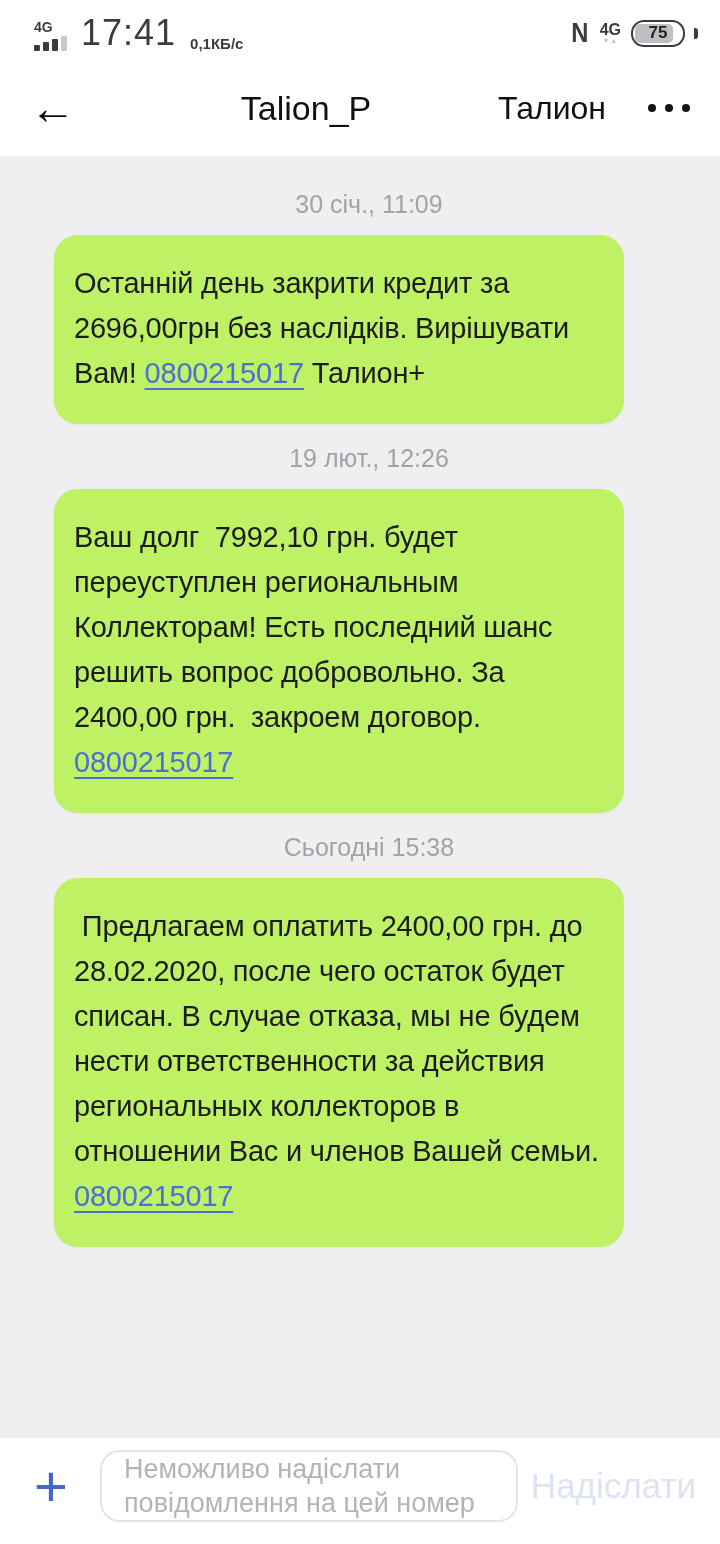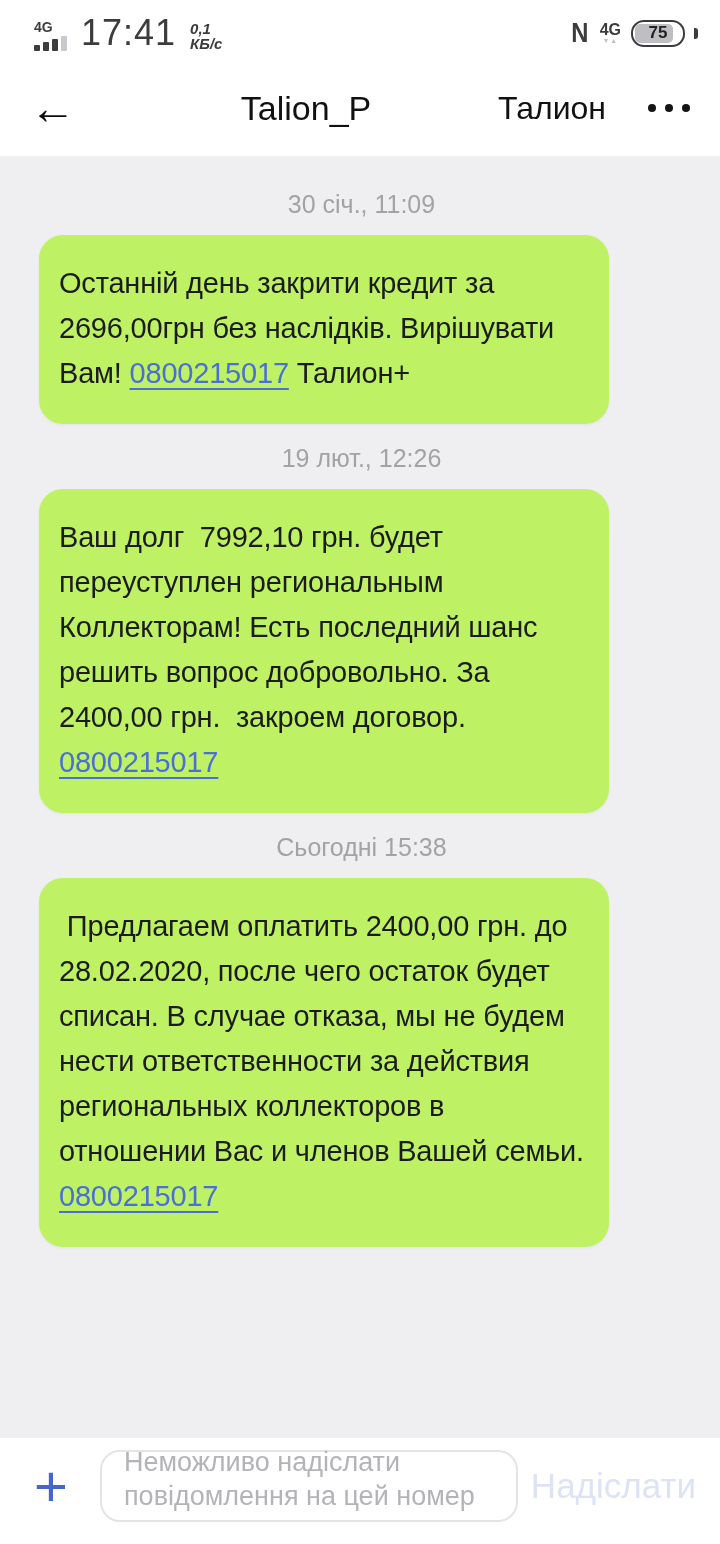--- a/index.html
+++ b/index.html
@@ -36,21 +36,21 @@
   .sb-left{display:flex;align-items:flex-end;gap:14px;}
   .signal-cluster{display:flex;flex-direction:column;align-items:flex-start;}
   .signal-net{font-size:14px;font-weight:700;line-height:13px;letter-spacing:0;}
   .signal-bars{display:flex;align-items:flex-end;gap:3px;height:15px;margin-top:2px;}
   .signal-bars i{display:block;width:6px;background:#3c3c3e;border-radius:1px;}
   .signal-bars i:nth-child(1){height:6px;}
   .signal-bars i:nth-child(2){height:9px;}
   .signal-bars i:nth-child(3){height:12px;}
   .signal-bars i:nth-child(4){height:15px;background:#c9c9cd;}
   .sb-time{font-size:36px;font-weight:400;letter-spacing:1px;color:#3c3c3e;line-height:36px;}
-  .data-rate{display:flex;flex-direction:column;justify-content:center;font-size:15px;font-weight:700;line-height:15px;color:#3c3c3e;font-style:italic;}
+  .data-rate{display:flex;flex-direction:row;justify-content:center;font-size:15px;font-weight:700;line-height:15px;color:#3c3c3e;}
   .sb-spacer{flex:1;}
   .sb-right{display:flex;align-items:center;gap:10px;}
   .nfc-icon{font-size:27px;font-weight:700;line-height:27px;transform:scaleX(.88);}
   .net-right{display:flex;flex-direction:column;align-items:center;line-height:14px;}
   .net-right .nr-label{font-size:16px;font-weight:700;}
   .net-right .nr-arrows{font-size:7px;color:#c2c2c6;letter-spacing:1px;line-height:7px;}
   .battery{
     position:relative;width:54px;height:27px;
     border:2.5px solid #3c3c3e;border-radius:13px;
     display:flex;align-items:center;overflow:hidden;
@@ -73,21 +73,21 @@
     margin-left:40px;
   }
   .header-action{font-size:32px;font-weight:400;color:var(--header-text);margin:0 40px 0 26px;cursor:pointer;}
   .more-btn{display:flex;gap:9px;align-items:center;cursor:pointer;padding:10px 2px;}
   .more-btn i{width:8px;height:8px;border-radius:50%;background:#151515;display:block;}
 
   
   .chat{
     flex:1;
     background:var(--chat-bg);
-    padding:14px 0 0 3px;
+    padding:14px 0 0 18px;
     overflow:hidden;
   }
   .date-row{
     text-align:center;
     font-size:25px;color:var(--date-text);
     margin:20px 0 16px 0;
   }
   .bubble{
     width:570px;margin-left:36px;
     background:#bef264;border-radius:24px;
@@ -111,21 +111,21 @@
   .plus-btn{
     width:66px;flex:0 0 auto;
     font-size:58px;font-weight:200;color:var(--accent-blue);
     line-height:58px;text-align:left;cursor:pointer;
   }
   .msg-input{
     width:418px;height:72px;
     border:2px solid #e4e4e7;border-radius:20px;
     background:#fff;
     padding:7px 22px;
-    display:flex;align-items:flex-end;
+    display:flex;align-items:center;
     cursor:text;
   }
   .msg-input .placeholder{
     font-size:27px;line-height:34px;color:var(--placeholder-text);
   }
   .send-btn{
     flex:1;text-align:right;
     font-size:35px;font-weight:400;color:var(--send-disabled);
     cursor:default;padding-left:6px;
   }

